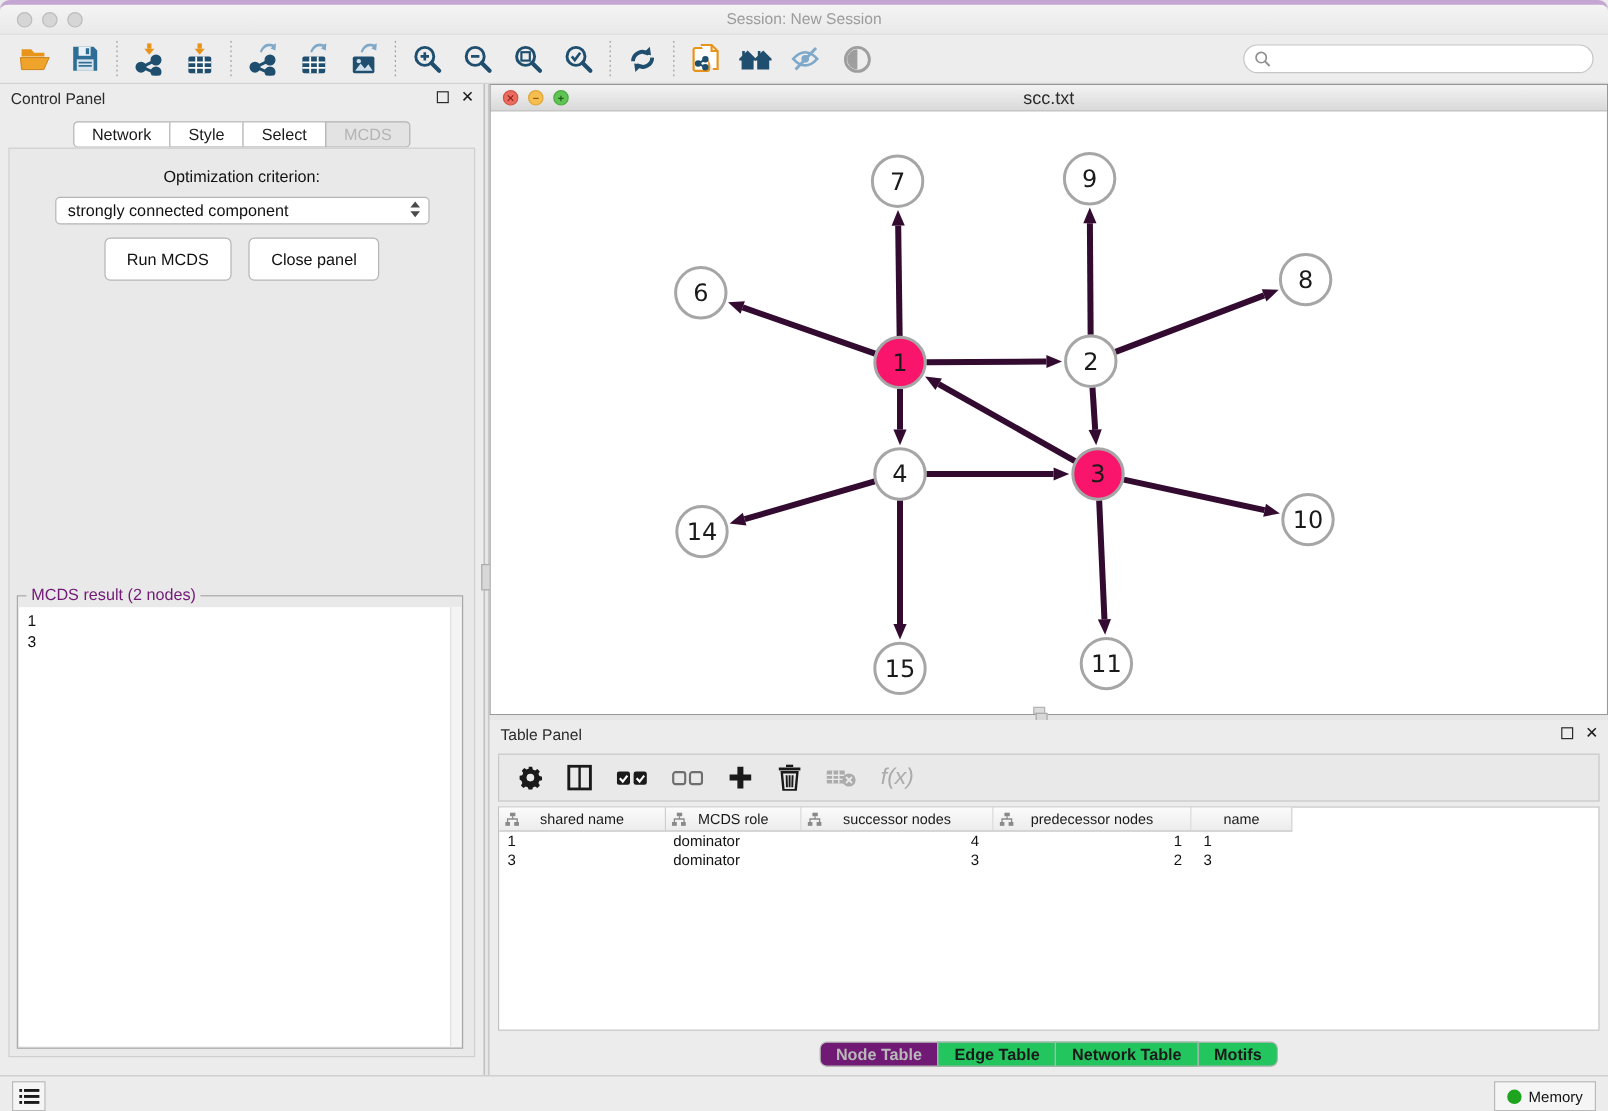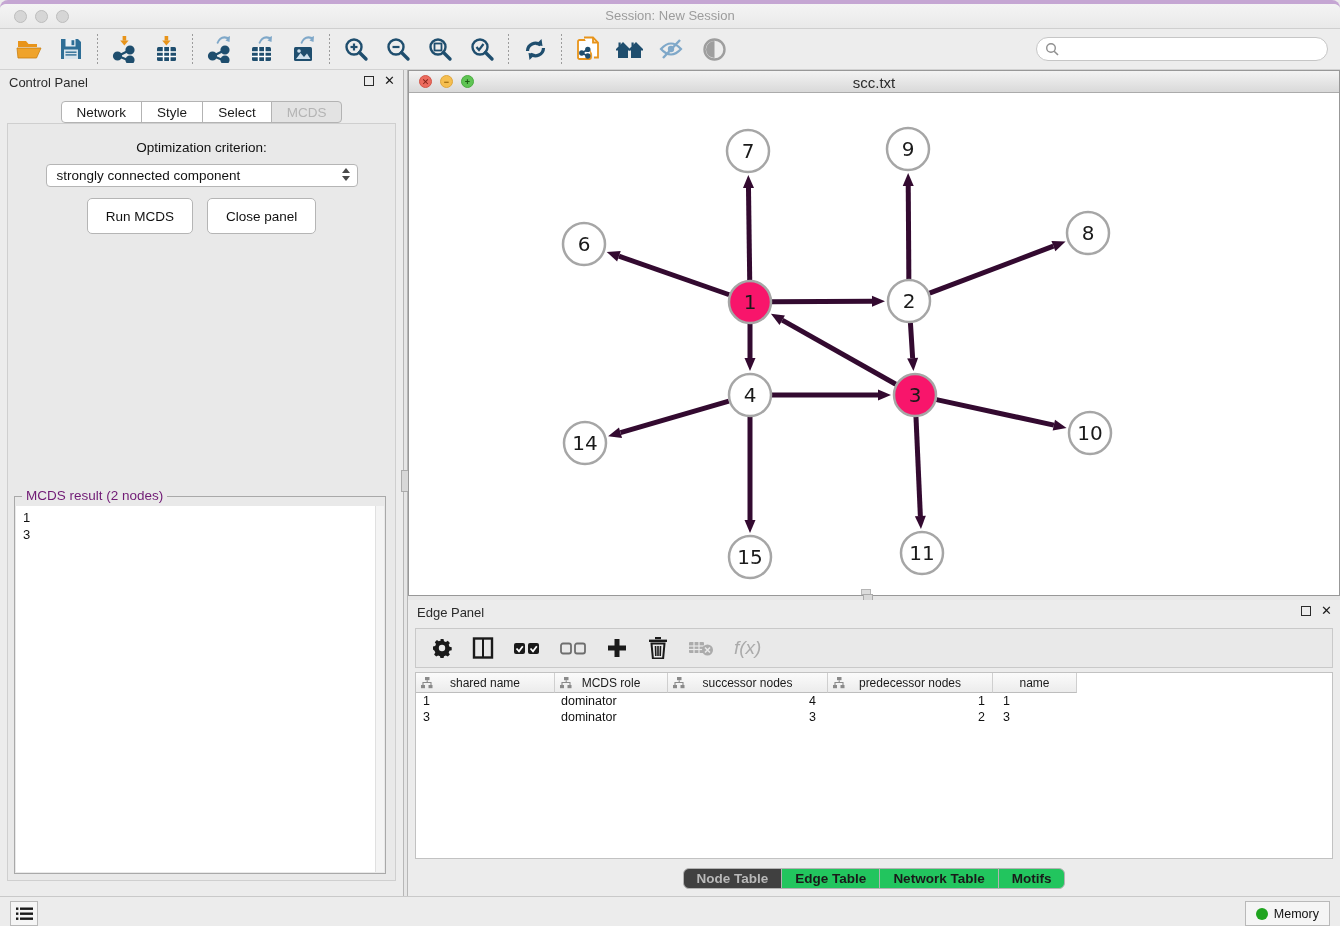--- a/index.html
+++ b/index.html
@@ -71,21 +71,21 @@
   .tbl-box { position:absolute; left:7px; right:7px; top:72px; height:187px; background:#fff; border:1px solid #C2C2C2; }
   .tbl-header { display:flex; }
   .th-cell { position:relative; height:20px; background:linear-gradient(#FBFBFB,#ECECEC); border-right:1px solid #CFCFCF; border-bottom:1px solid #BDBDBD; display:flex; align-items:center; justify-content:center; font-size:12px; color:#1A1A1A; }
   .th-icon { position:absolute; left:5px; top:4px; }
   .tbl-row { display:flex; height:16px; font-size:12.5px; color:#111; align-items:center; }
   .td { overflow:hidden; white-space:nowrap; }
   .bottom-tabs { position:absolute; left:0; right:0; top:268px; display:flex; justify-content:center; }
   .btab { height:21px; padding:0 13px; background:#22c55e; border:1px solid #B3B3B3; font-size:13.5px; font-weight:bold; color:#1A1A1A; display:flex; align-items:center; margin-left:-1px; }
   .btab:first-child { border-radius:6px 0 0 6px; margin-left:0; }
   .btab:last-child { border-radius:0 6px 6px 0; }
-  .btab.sel { background:#404040; color:#B9B9B9; }
+  .btab.sel { background:#701a75; color:#B9B9B9; }
 
   
   .statusbar { position:absolute; left:0; top:892px; width:1340px; height:34px; background:#ECECEC; border-top:1px solid #C9C9C9; }
   .list-btn { position:absolute; left:10px; top:4px; width:28px; height:25px; background:#F5F5F5; border:1px solid #B9B9B9; display:flex; align-items:center; justify-content:center; }
   .memory-btn { position:absolute; right:10px; top:4px; height:25px; padding:0 10px; background:#F5F5F5; border:1px solid #B9B9B9; display:flex; align-items:center; gap:6px; font-size:12.5px; color:#111; }
   .mem-dot { width:12px; height:12px; border-radius:50%; background:#1FA41F; }
 </style>
 </head>
 <body>
 
@@ -428,21 +428,21 @@
       <div style="position:absolute;left:452px;bottom:0;width:10px;height:6px;background:#DCDCDC;border:1px solid #B5B5B5;"></div>
     </div>
   </div>
 
   <div class="h-divider">
       <div class="h-grip"></div>
     </div>
 
   <div class="table-panel">
     <div class="panel-header">
-      <span class="panel-title">Edge Panel</span>
+      <span class="panel-title">Table Panel</span>
       <span class="hdr-icons">
         <span class="float-ic"></span>
         <span class="close-ic">✕</span>
       </span>
     </div>
     <div class="tp-toolbar">
       <span class="tp-ic">
         <svg width="20" height="20" viewBox="0 0 20 20">
             <path fill="#1A1A1A" d="M8.5 1h3l.5 2.2 1.9.8 1.9-1.2 2.1 2.1-1.2 1.9.8 1.9 2.2.5v3l-2.2.5-.8 1.9 1.2 1.9-2.1 2.1-1.9-1.2-1.9.8-.5 2.2h-3l-.5-2.2-1.9-.8-1.9 1.2-2.1-2.1 1.2-1.9-.8-1.9L1 11.5v-3l2.2-.5.8-1.9L2.8 4.2 4.9 2.1l1.9 1.2 1.9-.8z"></path>
             <circle cx="10" cy="10" r="3.2" fill="#E9E9E9"></circle>

